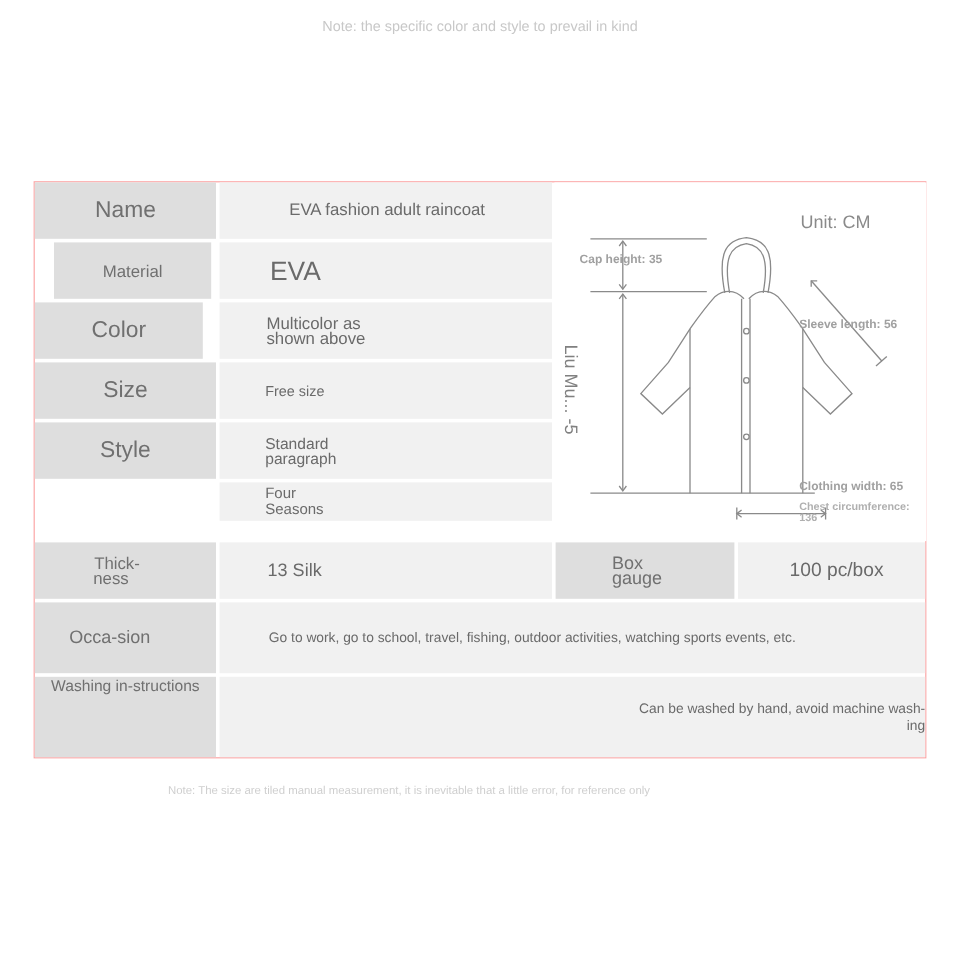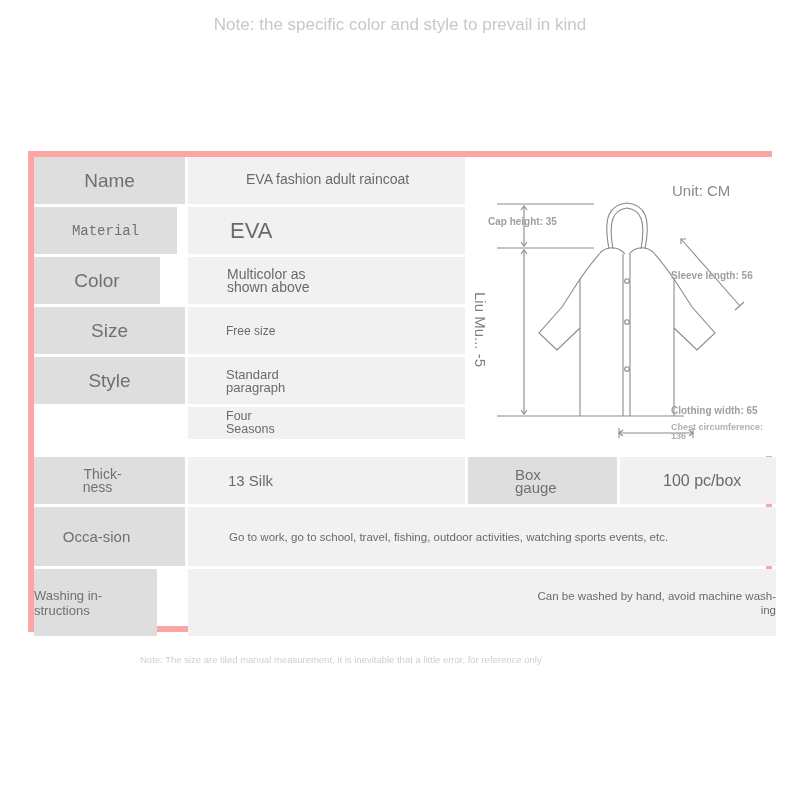--- a/index.html
+++ b/index.html
@@ -1,23 +1,23 @@
 <!DOCTYPE html>
 <html><head>
   <meta charset="utf-8">
   <style>
     html, body { margin:0; padding:0; background:#ffffff; }
     body { width:800px; height:800px; position:relative; overflow:hidden;
            font-family:"Liberation Sans", sans-serif; color:#6e6e6e; }
     .note-top { position:absolute; top:15px; left:0; width:800px; text-align:center;
-                font-size:17px; color:#c8c8c8; }
+                font-size:12px; color:#c8c8c8; }
     .note-bottom { position:absolute; top:654px; left:140px; font-size:9.5px; color:#cfcfcf; }
 
     .table { position:absolute; left:28px; top:151px; width:744px; height:481px;
-             background:#ffffff; border:6px solid #fca5a5; box-sizing:border-box; }
+             background:#ffffff; border:1px solid #fca5a5; box-sizing:border-box; }
     .cell { position:absolute; box-sizing:border-box; display:flex; align-items:center; }
     .lbl { background:#dedede; justify-content:center; color:#707070; }
     .val { background:#f1f1f1; color:#6a6a6a; }
     .ml { line-height:13px; }
 
     .diagram { position:absolute; left:433px; top:0px; width:310px; height:299px;
                background:#ffffff; }
     .diagram svg { position:absolute; left:0; top:0; }
     .d-unit { position:absolute; left:205px; top:25px; font-size:15px; color:#8a8a8a; }
     .d-txt { position:absolute; font-size:10px; color:#a0a0a0; line-height:10px;font-weight:bold; }
@@ -31,28 +31,28 @@
 
 <div class="table">
 
   <div class="cell lbl" style="left:0;top:0;width:151px;height:47px;font-size:19px;">
     <span>Name</span>
   </div>
   <div class="cell val" style="left:154px;top:0;width:277px;height:47px;font-size:14px;padding-left:58px;padding-bottom:4px;">
     <span>EVA fashion adult raincoat</span>
   </div>
 
-  <div class="cell lbl" style="left:0;top:50px;width:143px;height:47px;font-size:14px;font-family:Liberation Mono, monospace;">
+  <div class="cell lbl" style="left:16px;top:50px;width:131px;height:47px;font-size:14px;">
     <span>Material</span>
   </div>
   <div class="cell val" style="left:154px;top:50px;width:277px;height:47px;font-size:22px;padding-left:42px;">
     <span>EVA</span>
   </div>
 
-  <div class="cell lbl" style="left:0;top:100px;width:126px;height:47px;font-size:19px;">
+  <div class="cell lbl" style="left:0;top:100px;width:140px;height:47px;font-size:19px;">
     <span>Color</span>
   </div>
   <div class="cell val ml" style="left:154px;top:100px;width:277px;height:47px;font-size:14px;padding-left:39px;flex-direction:column;align-items:flex-start;justify-content:center;">
     <span>Multicolor as</span>
     <span>shown above</span>
   </div>
 
   <div class="cell lbl" style="left:0;top:150px;width:151px;height:47px;font-size:19px;">
     <span>Size</span>
   </div>
@@ -146,21 +146,21 @@
   </div>
 
   <div class="cell lbl ml" style="left:0;top:350px;width:151px;height:59px;font-size:15px;flex-direction:row;justify-content:center;padding-right:14px;">
     <span>Occa-</span>
     <span style="margin-right:12px;">sion</span>
   </div>
   <div class="cell val" style="left:154px;top:350px;width:588px;height:59px;font-size:11.5px;padding-left:41px;">
     <span>Go to work, go to school, travel, fishing, outdoor activities, watching sports events, etc.</span>
   </div>
 
-  <div class="cell lbl ml" style="left:0;top:412px;width:123px;height:67px;font-size:13px;flex-direction:column;align-items:flex-start;justify-content:center;line-height:15px;">
+  <div class="cell lbl ml" style="left:0;top:412px;width:151px;height:67px;font-size:13px;flex-direction:row;align-items:flex-start;justify-content:center;line-height:15px;">
     <span>Washing in-</span>
     <span>structions</span>
   </div>
   <div class="cell val ml" style="left:154px;top:412px;width:588px;height:67px;font-size:11.5px;padding-left:38px;flex-direction:column;align-items:flex-end;justify-content:center;line-height:14px;">
     <span>Can be washed by hand, avoid machine wash-</span>
     <span>ing</span>
   </div>
 </div>
 
 <div class="note-bottom">Note: The size are tiled manual measurement, it is inevitable that a little error, for reference only</div>

